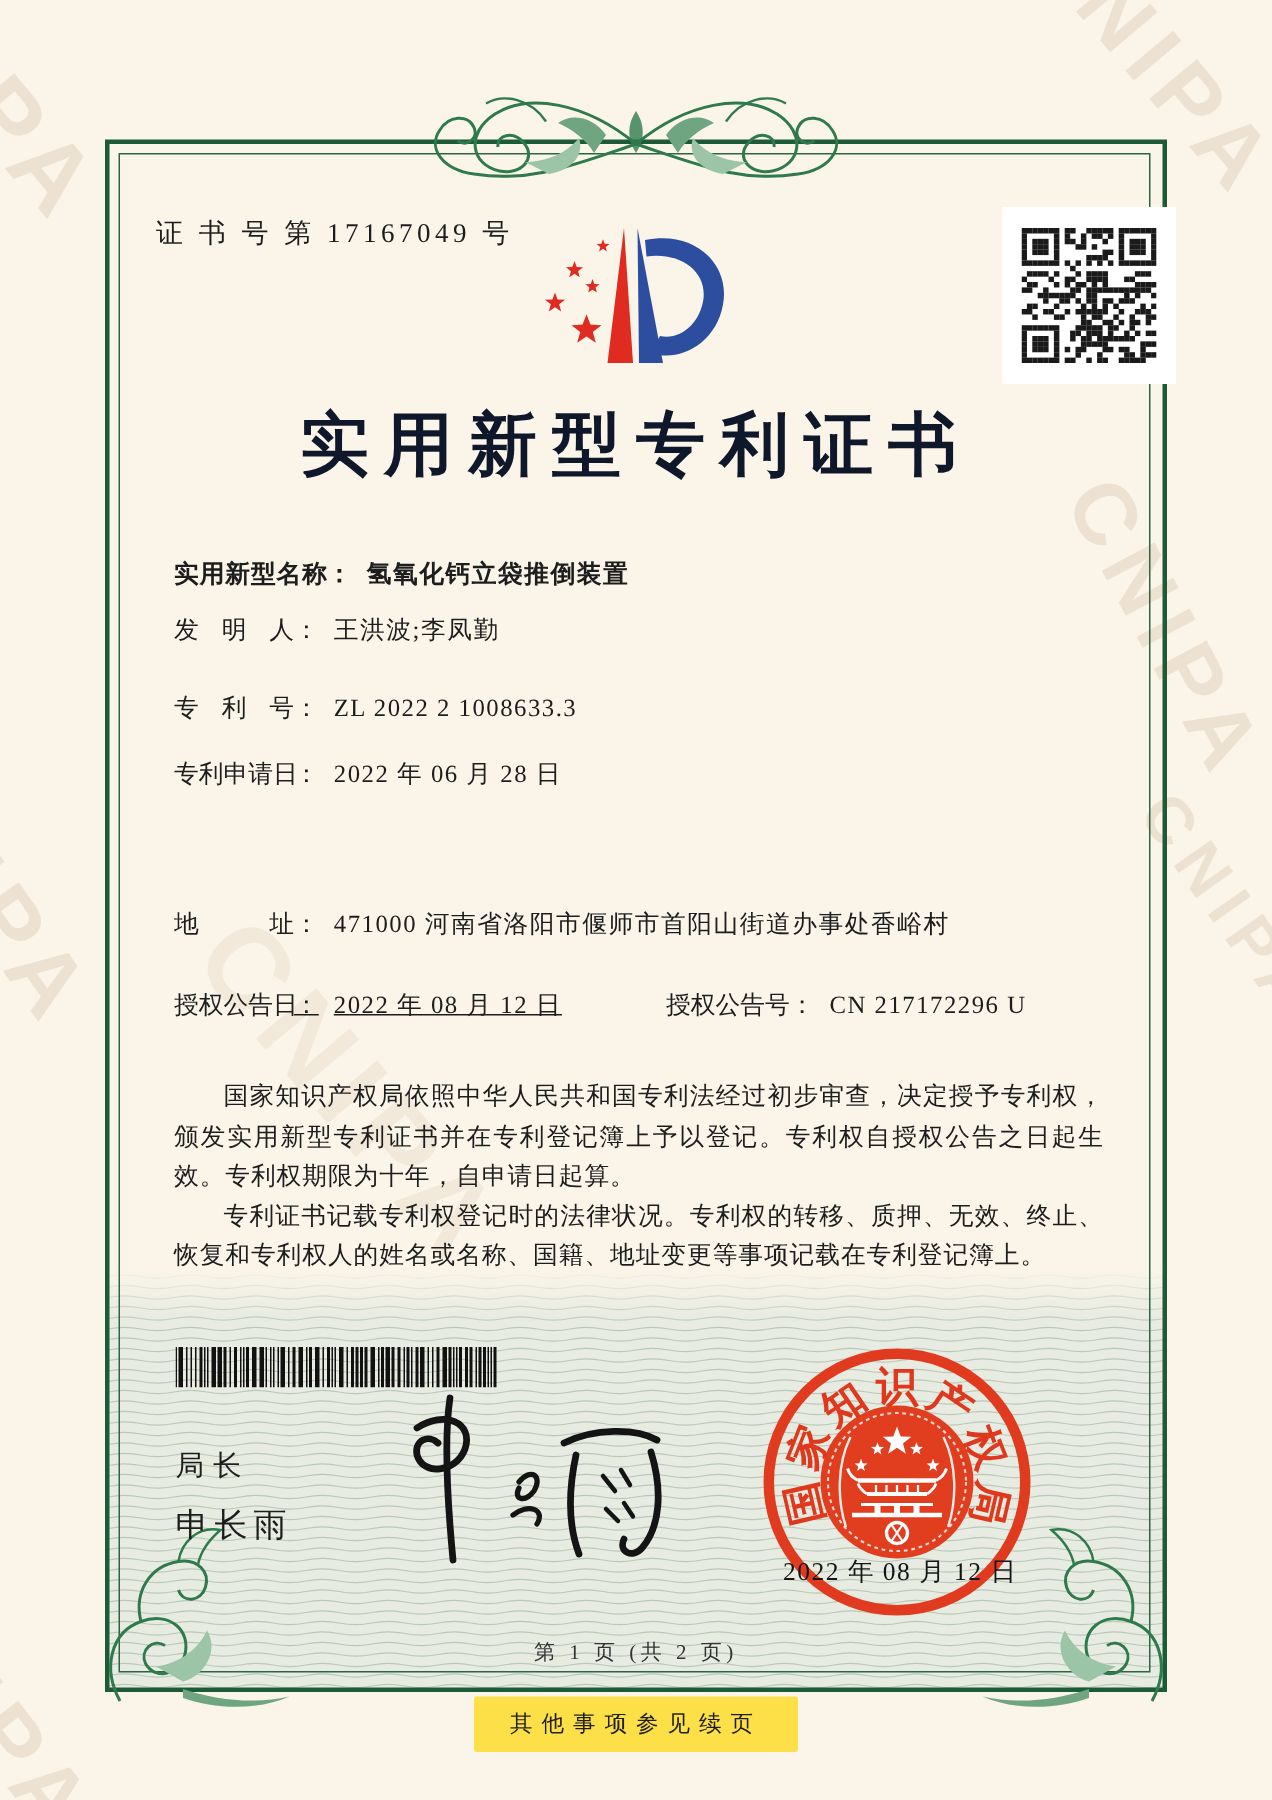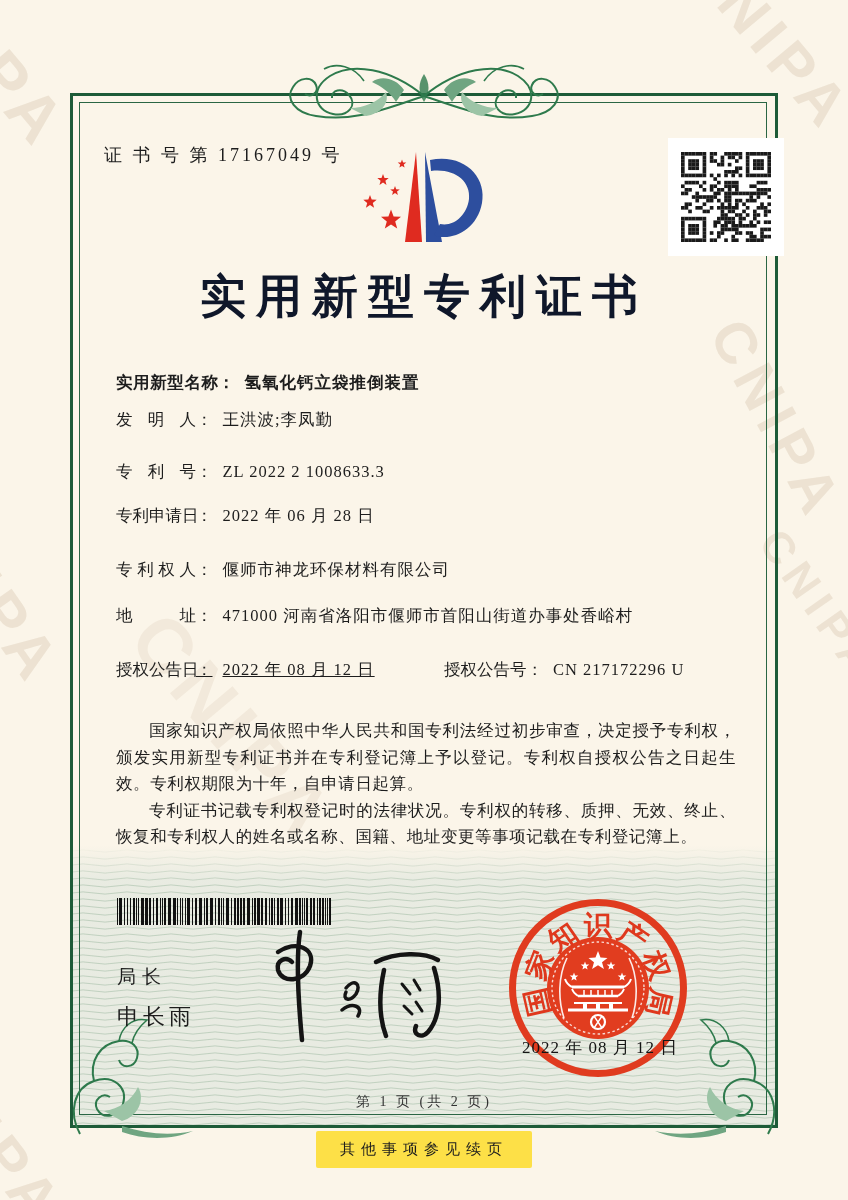--- a/index.html
+++ b/index.html
@@ -505,23 +505,20 @@
   </div>
   <div class="frow r2">
     <span class="flabel wj">发明人</span><span>：</span><span class="fvalue">王洪波;李凤勤</span>
   </div>
   <div class="frow r3">
     <span class="flabel wj">专利号</span><span>：</span><span class="fvalue">ZL 2022 2 1008633.3</span>
   </div>
   <div class="frow r4">
     <span class="flabel wj">专利申请日</span><span>：</span><span class="fvalue">2022 年 06 月 28 日</span>
   </div>
-  <div class="frow r5">
-    <span class="flabel wj">专利权人</span><span>：</span><span class="fvalue">偃师市神龙环保材料有限公司</span>
-  </div>
   <div class="frow r6">
     <span class="flabel wj">地址</span><span>：</span><span class="fvalue">471000 河南省洛阳市偃师市首阳山街道办事处香峪村</span>
   </div>
   <div class="frow r7">
     <span class="flabel wj">授权公告日</span><span>：</span><span class="fvalue">2022 年 08 月 12 日</span>
     <span class="pair2">
       <span class="flabel">授权公告号</span><span>：</span><span class="fvalue">CN 217172296 U</span>
     </span>
   </div>
 

